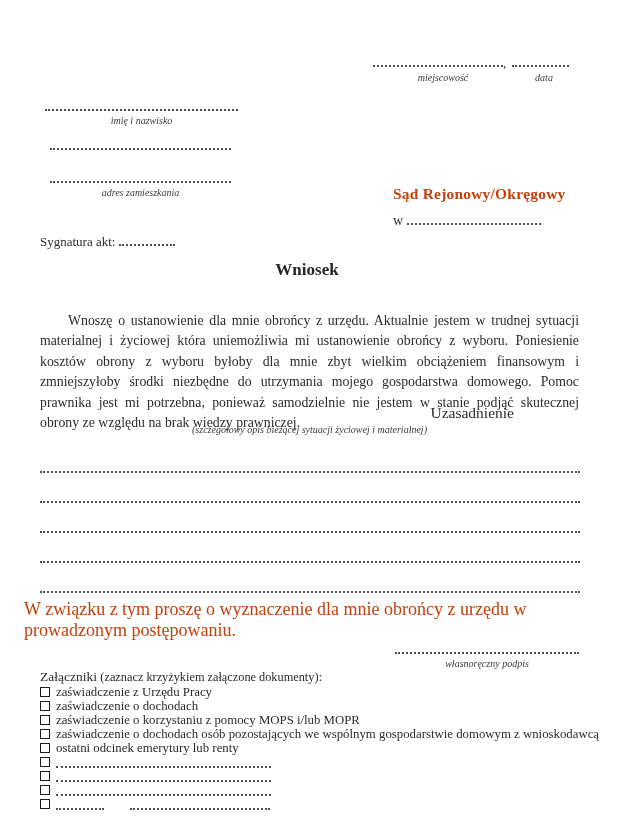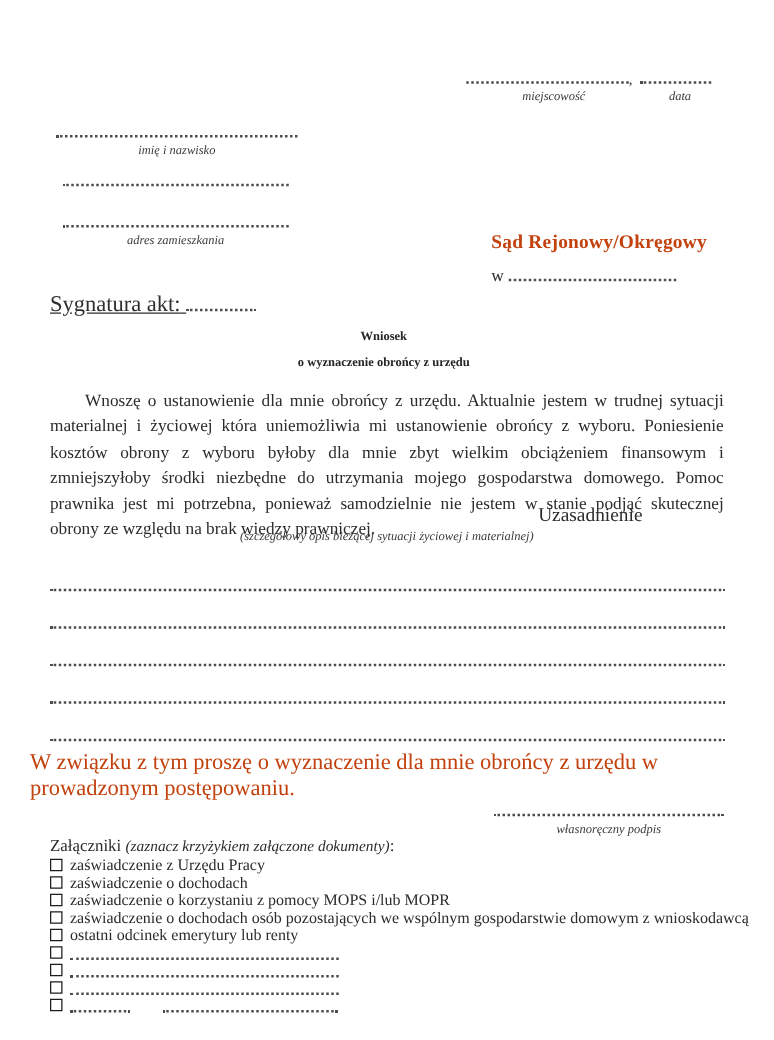--- a/index.html
+++ b/index.html
@@ -34,26 +34,26 @@
   .sender-addr .dots { width: 181px; }
   .sender-addr .gap { height: 15px; }
 
   
   .court { position: absolute; top: 185px; left: 393px; }
   .court-name { font-size: 15.5px; font-weight: bold; color: #c2410c; letter-spacing: .2px; }
   .court-city { margin-top: 9px; font-size: 14px; }
   .court-city .dots { width: 134px; }
 
   
-  .case-no { position: absolute; top: 233px; left: 40px; font-size: 18px; text-decoration: underline; }
+  .case-no { position: absolute; top: 233px; left: 40px; font-size: 13px; }
   .case-no .dots { width: 56px; }
 
   
   .doc-title { position: absolute; top: 259px; left: 0; width: 614px; text-align: center;
-               font-size: 10px; font-weight: bold; color: #252525; line-height: 21px; }
+               font-size: 17px; font-weight: bold; color: #252525; line-height: 21px; }
 
   
   .body-par { position: absolute; top: 311px; left: 40px; width: 539px;
               font-size: 13.8px; line-height: 20.4px; text-align: justify;
               text-indent: 28px; color: #2b2b2b; }
 
   
   .just-head { position: absolute; top: 404px; left: 0; width: 514px; text-align: right;
                font-size: 15.5px; color: #2b2b2b; }
   .just-sub  { position: absolute; top: 424px; left: 0; width: 619px; text-align: center; }
@@ -63,21 +63,21 @@
   
   .closing { position: absolute; top: 599px; left: 24px; width: 539px; font-size: 18px; color: #c2410c; }
 
   
   .signature { position: absolute; top: 640px; left: 395px; width: 184px; text-align: center; }
   .signature .dots { width: 184px; }
 
   
   .attachments { position: absolute; top: 669px; left: 40px; width: 545px; font-size: 12.8px; color: #2b2b2b; }
   .att-heading { font-size: 13.5px; }
-  .att-heading .note { font-size: 12.3px; font-style: italic; }
+  .att-heading .note { font-size: 12.3px; }
   .att-row { display: flex; align-items: center; height: 14px; margin-top: 0; white-space: nowrap; }
   .checkbox {
     display: inline-block; flex: 0 0 auto;
     width: 8px; height: 8px;
     border: 1.7px solid #1c1c1c;
     margin-right: 6px;
     background: #ffffff;
   }
   .att-row .dots { height: 9px; }
   .att-row .dots-long { width: 215px; }
@@ -113,21 +113,20 @@
     <div class="court-name">Sąd Rejonowy/Okręgowy</div>
     <div class="court-city"><span>w</span>
       <span class="dots"></span></div>
   </div>
 
   <div class="case-no"><span>Sygnatura akt:</span>
     <span class="dots"></span></div>
 
   <div class="doc-title">
     <div>Wniosek</div>
-    <div>o wyznaczenie obrońcy z urzędu</div>
   </div>
 
   <div class="body-par">Wnoszę o ustanowienie dla mnie obrońcy z urzędu. Aktualnie jestem w trudnej sytuacji materialnej i życiowej która uniemożliwia mi ustanowienie obrońcy z wyboru. Poniesienie kosztów obrony z wyboru byłoby dla mnie zbyt wielkim obciążeniem finansowym i zmniejszyłoby środki niezbędne do utrzymania mojego gospodarstwa domowego. Pomoc prawnika jest mi potrzebna, ponieważ samodzielnie nie jestem w stanie podjąć skutecznej obrony ze względu na brak wiedzy prawniczej.</div>
 
   <div class="just-head">Uzasadnienie</div>
   <div class="just-sub small-label">(szczegółowy opis bieżącej sytuacji życiowej i materialnej)</div>
   <div class="just-lines" id="just-lines">
       <div class="rule-line"></div>
       <div class="rule-line"></div>
       <div class="rule-line"></div>

